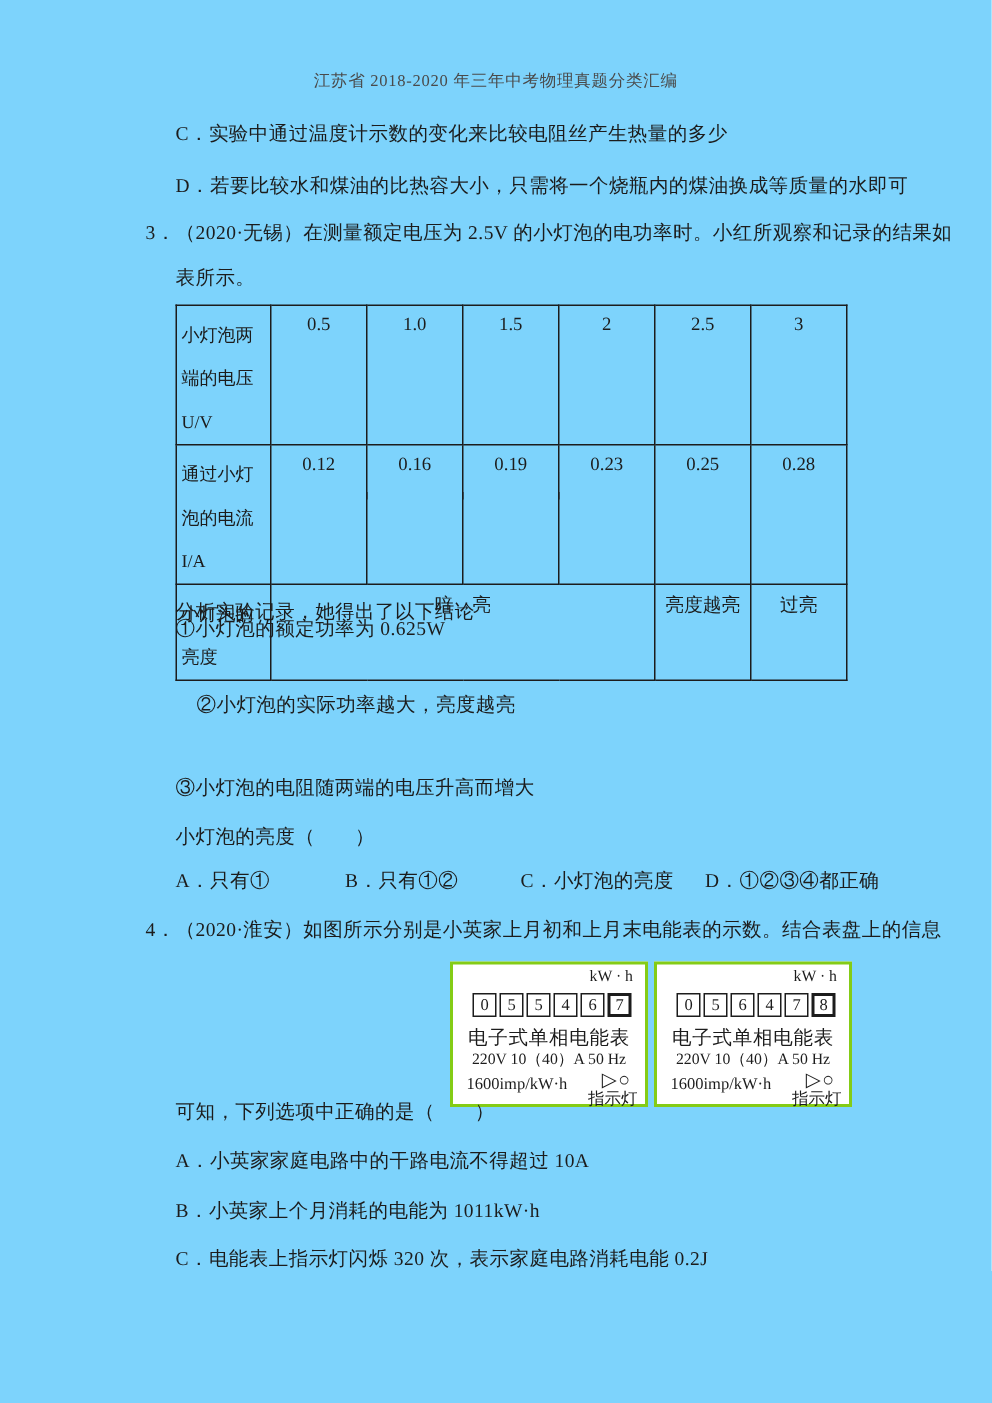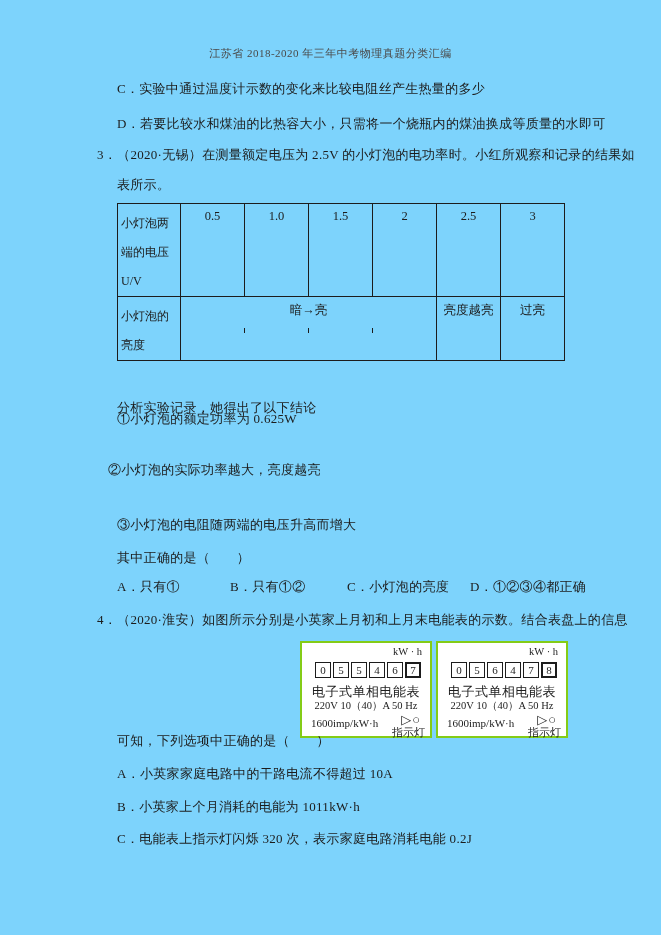--- a/index.html
+++ b/index.html
@@ -76,36 +76,45 @@
         <tr>
       <td class="lbl">小灯泡两端的电压 U/V</td>
       <td class="val">0.5</td>
       <td class="val">1.0</td>
       <td class="val">1.5</td>
       <td class="val">2</td>
       <td class="val">2.5</td>
       <td class="val">3</td>
     </tr>
     <tr>
+      <td class="lbl">通过小灯泡的电流 I/A</td>
+      <td class="val">0.12</td>
+      <td class="val">0.16</td>
+      <td class="val">0.19</td>
+      <td class="val">0.23</td>
+      <td class="val">0.25</td>
+      <td class="val">0.28</td>
+    </tr>
+    <tr>
       <td class="lbl">小灯泡的亮度</td>
       <td class="val" colspan="4">暗→亮</td>
       <td class="val">亮度越亮</td>
       <td class="val">过亮</td>
     </tr>
   </tbody>
     </table>
   <div class="tick" style="left:244px;"></div>
   <div class="tick" style="left:308px;"></div>
   <div class="tick" style="left:372px;"></div>
 
   <div class="line" style="left:117px; top:399px;">分析实验记录，她得出了以下结论</div>
   <div class="line" style="left:117px; top:410px;">①小灯泡的额定功率为 0.625W</div>
-  <div class="line" style="left:108px; top:461px;">②小灯泡的实际功率越大，亮度越亮</div>
+  <div class="line" style="left:131px; top:461px;">②小灯泡的实际功率越大，亮度越亮</div>
   <div class="line" style="left:117px; top:516px;">③小灯泡的电阻随两端的电压升高而增大</div>
-  <div class="line" style="left:117px; top:549px;">其中正确的是（　　）</div>
+  <div class="line" style="left:117px; top:549px;">小灯泡的亮度（　　）</div>
 
   <div class="line" style="left:117px; top:578px;">A．只有①</div>
   <div class="line" style="left:230px; top:578px;">B．只有①②</div>
   <div class="line" style="left:347px; top:578px;">C．小灯泡的亮度</div>
   <div class="line" style="left:470px; top:578px;">D．①②③④都正确</div>
 
   <div class="line" style="left:97px; top:611px;">4．（2020·淮安）如图所示分别是小英家上月初和上月末电能表的示数。结合表盘上的信息</div>
 
   <div class="meter" style="left:300px;">
     <div class="unit">kW · h</div>

